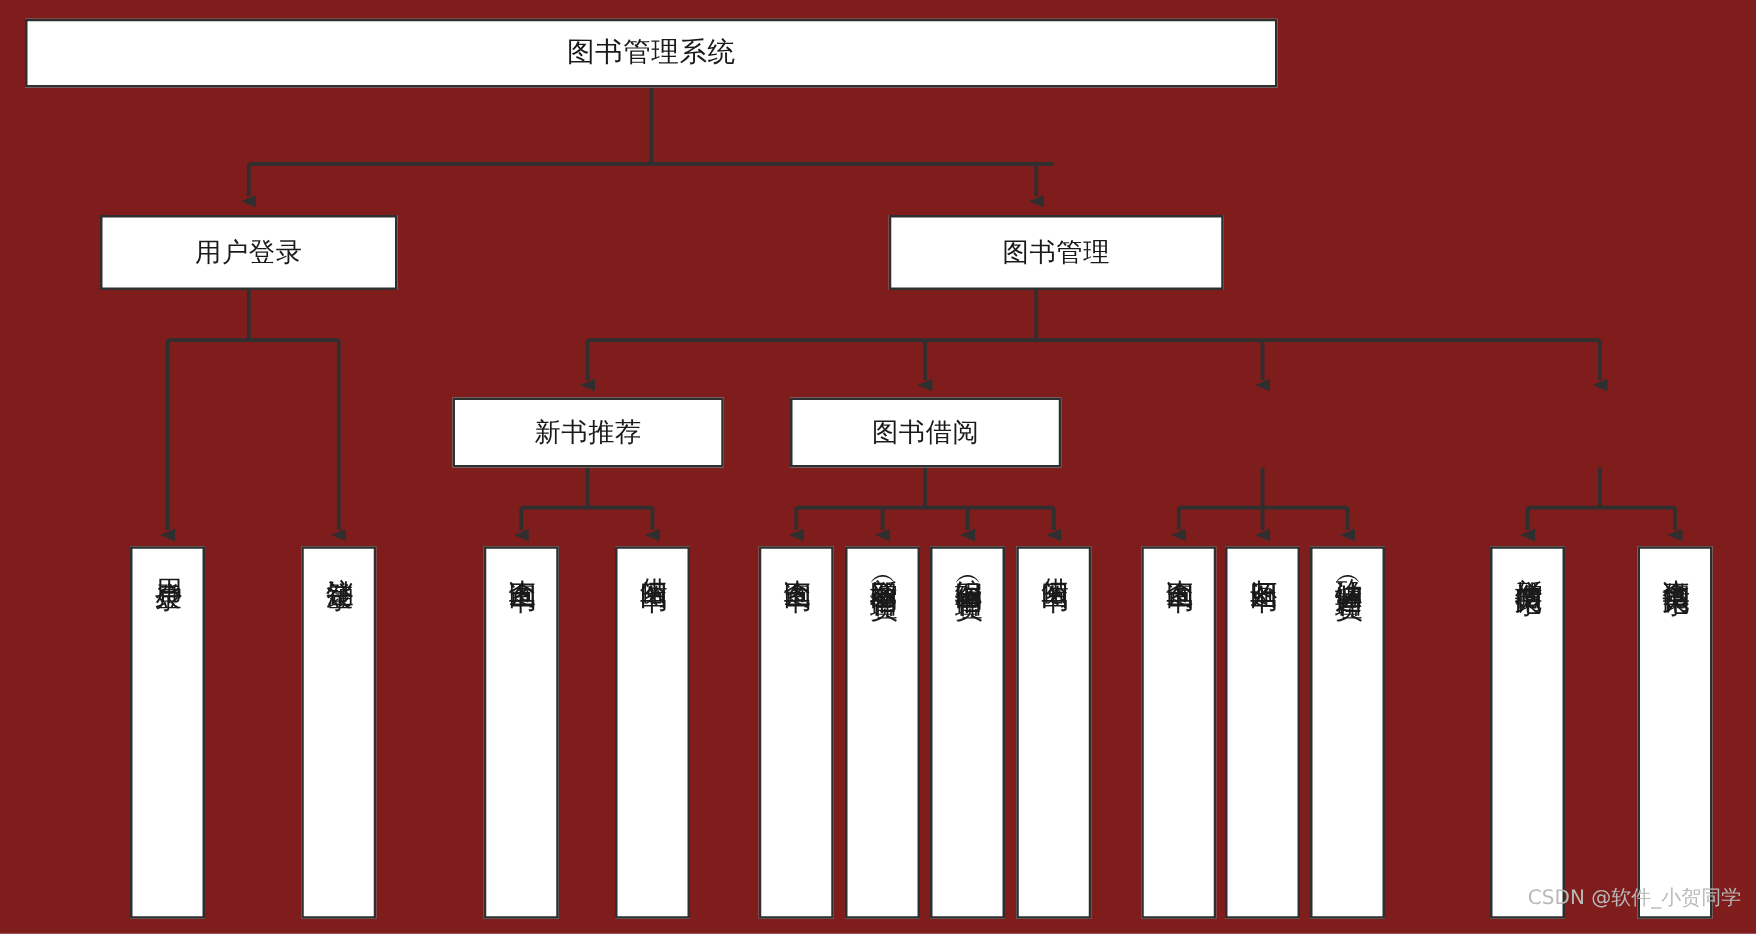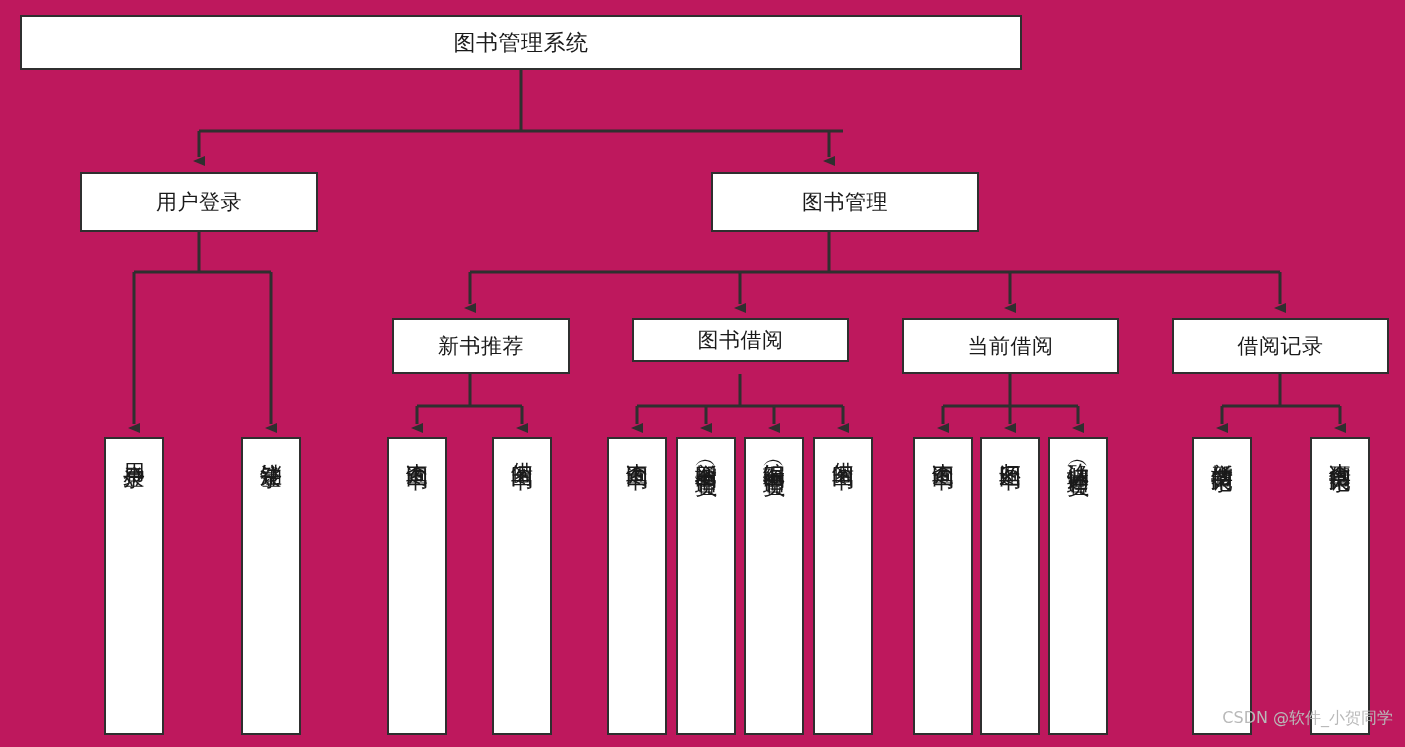--- a/index.html
+++ b/index.html
@@ -10,21 +10,21 @@
   body {
     width: 1405px;
     height: 747px;
     font-family: "DejaVu Sans", "Liberation Sans", sans-serif;
     overflow: hidden;
   }
   #diagram-root {
     position: relative;
     width: 1405px;
     height: 747px;
-    background: #be185d;
+    background: #7f1d1d;
   }
   svg.connectors {
     position: absolute;
     left: 0;
     top: 0;
     width: 1405px;
     height: 747px;
     pointer-events: none;
   }
   .node {
@@ -130,31 +130,25 @@
     <span class="node-label">图书管理系统</span>
   </div>
 
   <div class="node horizontal" style="left:80px; top:172px; width:238px; height:60px;">
     <span class="node-label">用户登录</span>
   </div>
   <div class="node horizontal" style="left:711px; top:172px; width:268px; height:60px;">
     <span class="node-label">图书管理</span>
   </div>
 
-  <div class="node horizontal" style="left:362px; top:318px; width:178px; height:56px;margin-left:30px;">
+  <div class="node horizontal" style="left:362px; top:318px; width:217px; height:56px;">
     <span class="node-label">新书推荐</span>
   </div>
-  <div class="node horizontal" style="left:632px; top:318px; width:217px; height:44px;">
+  <div class="node horizontal" style="left:632px; top:318px; width:217px; height:56px;">
     <span class="node-label">图书借阅</span>
-  </div>
-  <div class="node horizontal" style="left:902px; top:318px; width:217px; height:56px;">
-    <span class="node-label">当前借阅</span>
-  </div>
-  <div class="node horizontal" style="left:1172px; top:318px; width:217px; height:56px;">
-    <span class="node-label">借阅记录</span>
   </div>
 
   <div class="node vertical" style="left:104px; top:437px; width:60px; height:298px;">
     <span class="node-label">用户登录</span>
   </div>
   <div class="node vertical" style="left:241px; top:437px; width:60px; height:298px;">
     <span class="node-label">注销登录</span>
   </div>
 
   <div class="node vertical" style="left:387px; top:437px; width:60px; height:298px;">

